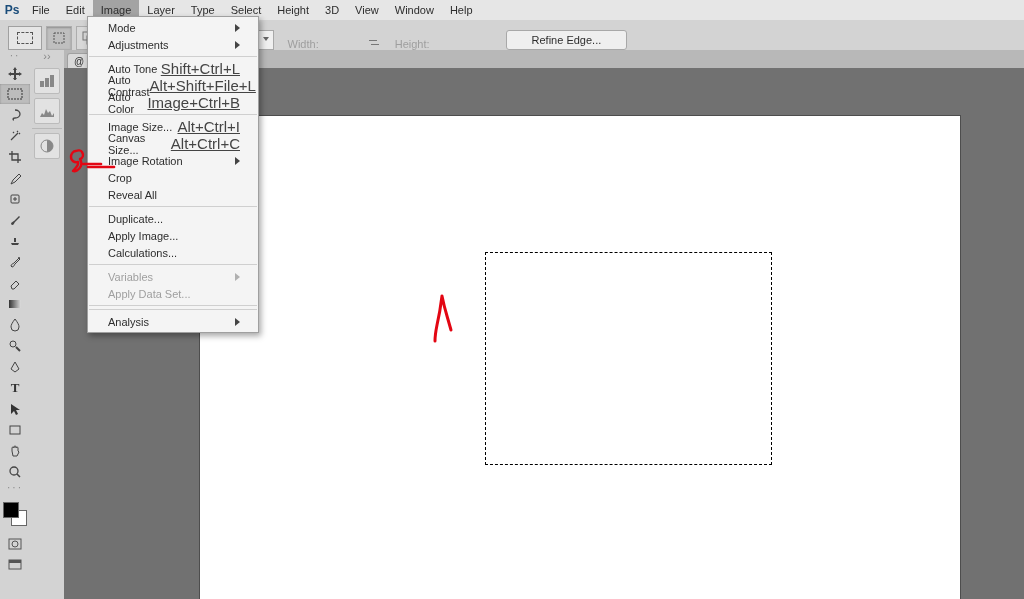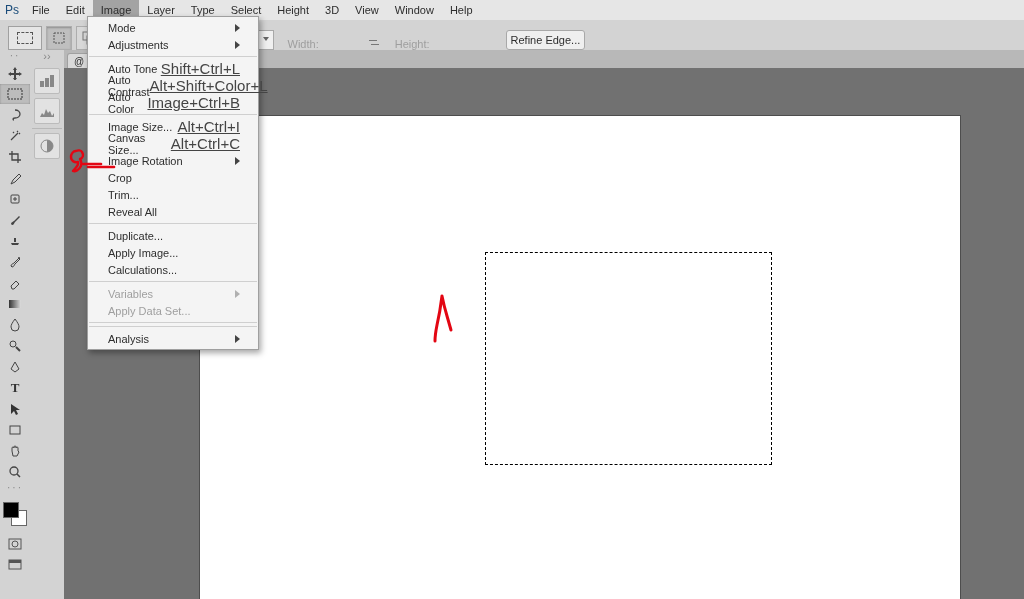--- a/index.html
+++ b/index.html
@@ -1,31 +1,31 @@
 <!DOCTYPE html>
 <html><head>
 <meta charset="utf-8">
 <style>
   html,body{margin:0;padding:0;width:1024px;height:599px;overflow:hidden;font-family:"Segoe UI",Tahoma,sans-serif;font-size:11px;color:#2d2d2d;background:#717171;user-select:none;}
   
   .menubar{position:absolute;left:0;top:0;width:1024px;height:20px;background:#e6e6e6;display:flex;align-items:center;border-bottom:1px solid #c9c9c9;}
-  .ps-logo{width:24px;height:20px;display:flex;align-items:center;justify-content:center;font-weight:normal;font-size:12px;color:#1a4c7a;font-family:Arial,sans-serif;}
+  .ps-logo{width:24px;height:20px;display:flex;align-items:center;justify-content:center;font-weight:bold;font-size:12px;color:#1a4c7a;font-family:Arial,sans-serif;}
   .menu-item{padding:20px 8px;cursor:default;}
   .menu-item.active{background:#a3a3a3;}
   
   .optionsbar{position:absolute;left:0;top:20px;width:1024px;height:30px;background:#d3d3d3;border-bottom:1px solid #a7a7a7;display:flex;align-items:flex-end;}
   .opt-well{width:32px;height:22px;border:1px solid #a0a0a0;background:#e6e6e6;margin-left:8px;display:flex;align-items:center;justify-content:center;}
   .marquee-ico{width:14px;height:10px;border:1px dashed #555;}
   .opt-btn{width:24px;height:22px;border:1px solid #adadad;background:#d8d8d8;margin-left:4px;display:flex;align-items:center;justify-content:center;}
   .opt-btn.sel{background:#bfbfbf;box-shadow:inset 0 1px 2px rgba(0,0,0,.25);}
   .opt-lbl{margin-left:14px;color:#555;}
   .opt-disabled{color:#9e9e9e;}
   .opt-select{height:18px;border:1px solid #a8a8a8;background:#f0f0f0;padding:0 16px 0 4px;position:relative;margin-left:4px;min-width:44px;display:flex;align-items:center;}
   .opt-select:after{content:"";position:absolute;right:4px;top:6px;border-left:3px solid transparent;border-right:3px solid transparent;border-top:4px solid #666;}
-  .refine-btn{height:18px;border:1px solid #a8a8a8;background:#efefef;border-radius:3px;padding:0 4px;display:flex;align-items:center;margin-left:28px;}
+  .refine-btn{height:18px;border:1px solid #a8a8a8;background:#efefef;border-radius:3px;padding:0 25px;display:flex;align-items:center;margin-left:28px;}
   .swap-ico{width:14px;height:14px;position:relative;}
   .swap-ico:before,.swap-ico:after{content:"";position:absolute;width:8px;height:1px;background:#777;}
   .swap-ico:before{top:4px;left:2px;}
   .swap-ico:after{top:8px;left:4px;}
   
   .tools{position:absolute;left:0;top:50px;width:30px;height:549px;background:#d3d3d3;border-right:1px solid #b5b5b5;}
   .trow{height:20px;display:flex;align-items:center;justify-content:center;margin-top:1px;}
   .trow.sel{background:#bcbcbc;box-shadow:inset 0 0 2px rgba(0,0,0,.3);}
   .dots{font-size:10px;color:#888;letter-spacing:2px;text-align:center;height:12px;}
   .swatch-wrap{position:relative;width:28px;height:28px;margin:6px auto;}
@@ -293,44 +293,41 @@
       <span>Adjustments</span>
       <span class="arrow"></span>
     </div>
   <div class="sep"></div>
   <div class="mi">
       <span>Auto Tone</span>
       <span class="sc">Shift+Ctrl+L</span>
     </div>
   <div class="mi">
       <span>Auto Contrast</span>
-      <span class="sc">Alt+Shift+Color+L</span>
+      <span class="sc">Alt+Shift+File+L</span>
     </div>
   <div class="mi">
       <span>Auto Color</span>
       <span class="sc">Image+Ctrl+B</span>
     </div>
   <div class="sep"></div>
   <div class="mi">
       <span>Image Size...</span>
       <span class="sc">Alt+Ctrl+I</span>
     </div>
   <div class="mi">
       <span>Canvas Size...</span>
       <span class="sc">Alt+Ctrl+C</span>
     </div>
   <div class="mi">
       <span>Image Rotation</span>
       <span class="arrow"></span>
     </div>
   <div class="mi">
       <span>Crop</span>
-    </div>
-  <div class="mi">
-      <span>Trim...</span>
     </div>
   <div class="mi">
       <span>Reveal All</span>
     </div>
   <div class="sep"></div>
   <div class="mi">
       <span>Duplicate...</span>
     </div>
   <div class="mi">
       <span>Apply Image...</span>

